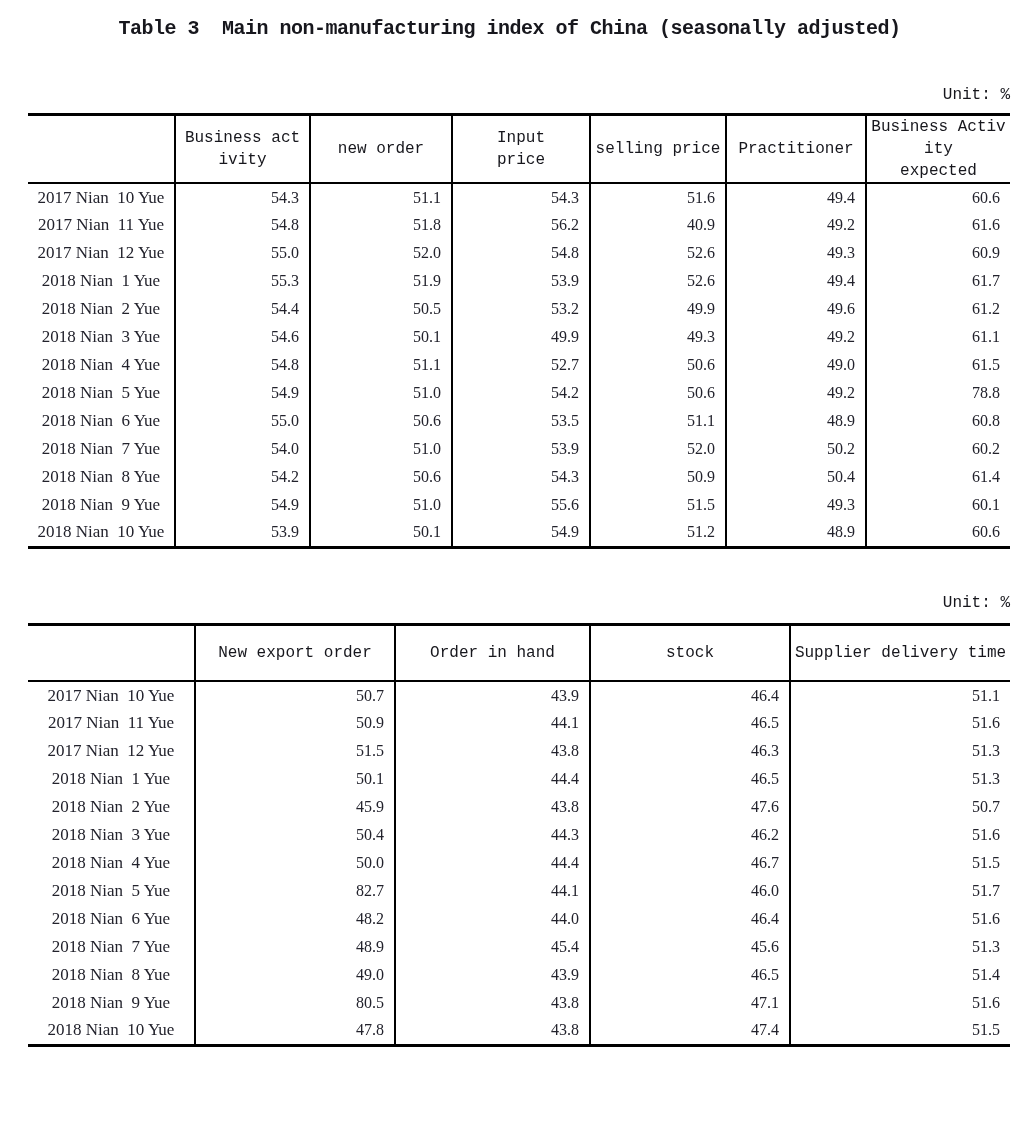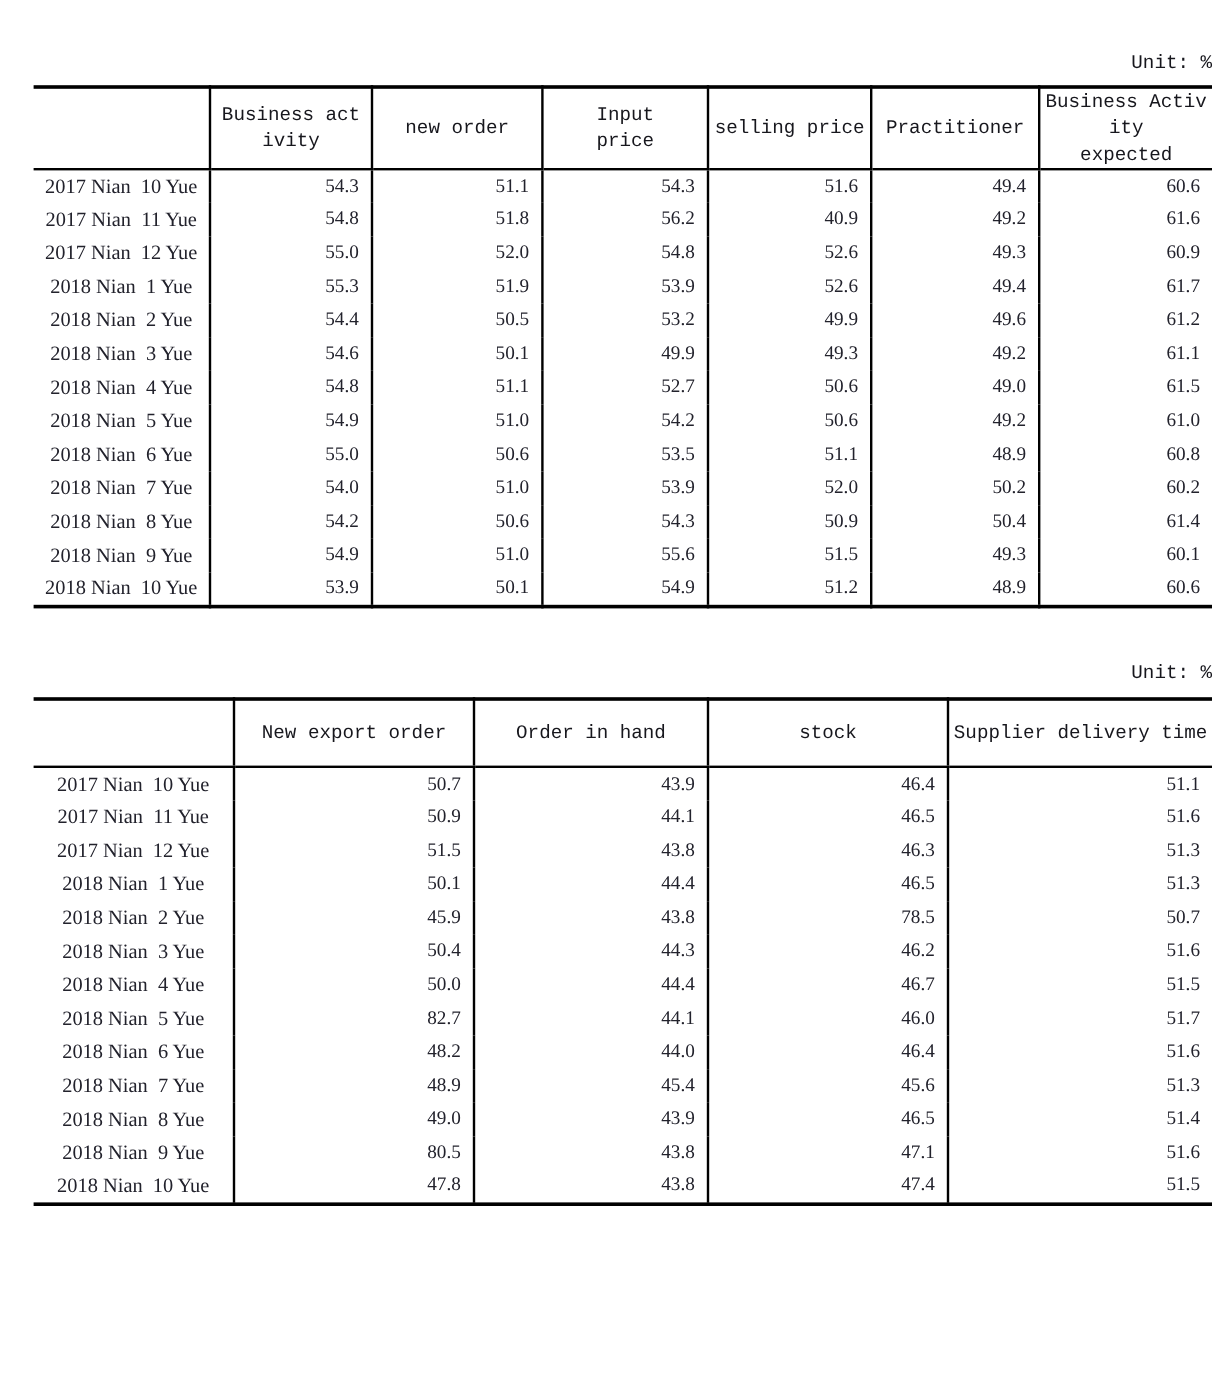--- a/index.html
+++ b/index.html
@@ -67,20 +67,21 @@
     color: #22222c;
   }
   td.label-cell { text-align: center; white-space: pre; font-size: 17px; }
   td.value-cell { text-align: right; padding-right: 10px; }
 </style>
 </head>
 <body>
 
 <div>
 
+  <h2 id="title3" class="tbl-title">Table 3  Main non-manufacturing index of China (seasonally adjusted)</h2>
 
   <div id="unit3" class="unit">Unit: %</div>
 
   <table id="table3">
       <colgroup>
         <col style="width: 147px;">
         <col style="width: 135px;">
         <col style="width: 142px;">
         <col style="width: 138px;">
         <col style="width: 136px;">
@@ -166,21 +167,21 @@
           <td class="value-cell">49.0</td>
           <td class="value-cell">61.5</td>
         </tr>
         <tr>
           <td class="label-cell">2018 Nian  5 Yue</td>
           <td class="value-cell">54.9</td>
           <td class="value-cell">51.0</td>
           <td class="value-cell">54.2</td>
           <td class="value-cell">50.6</td>
           <td class="value-cell">49.2</td>
-          <td class="value-cell">61.0</td>
+          <td class="value-cell">78.8</td>
         </tr>
         <tr>
           <td class="label-cell">2018 Nian  6 Yue</td>
           <td class="value-cell">55.0</td>
           <td class="value-cell">50.6</td>
           <td class="value-cell">53.5</td>
           <td class="value-cell">51.1</td>
           <td class="value-cell">48.9</td>
           <td class="value-cell">60.8</td>
         </tr>
@@ -269,21 +270,21 @@
           <td class="label-cell">2018 Nian  1 Yue</td>
           <td class="value-cell">50.1</td>
           <td class="value-cell">44.4</td>
           <td class="value-cell">46.5</td>
           <td class="value-cell">51.3</td>
         </tr>
         <tr>
           <td class="label-cell">2018 Nian  2 Yue</td>
           <td class="value-cell">45.9</td>
           <td class="value-cell">43.8</td>
-          <td class="value-cell">78.5</td>
+          <td class="value-cell">47.6</td>
           <td class="value-cell">50.7</td>
         </tr>
         <tr>
           <td class="label-cell">2018 Nian  3 Yue</td>
           <td class="value-cell">50.4</td>
           <td class="value-cell">44.3</td>
           <td class="value-cell">46.2</td>
           <td class="value-cell">51.6</td>
         </tr>
         <tr>

